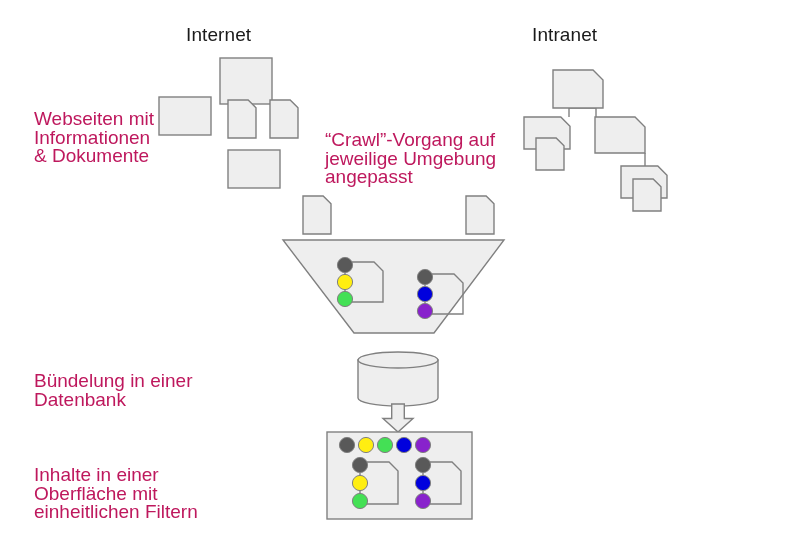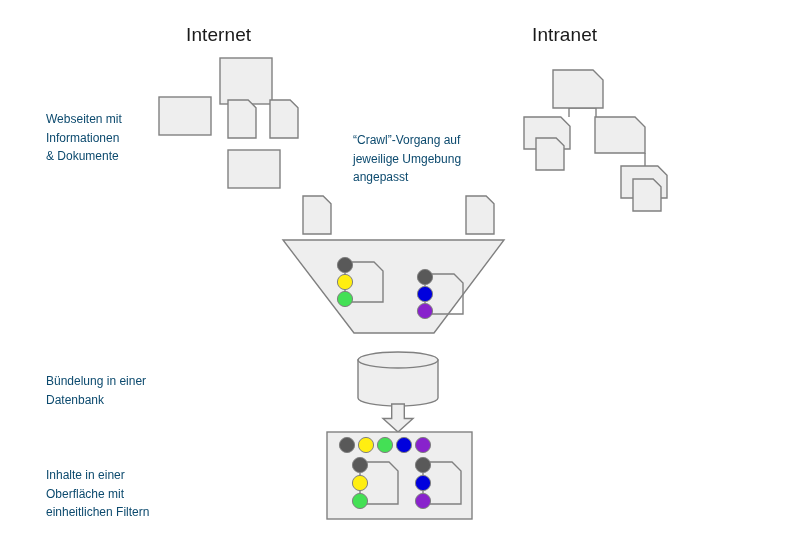--- a/index.html
+++ b/index.html
@@ -21,25 +21,24 @@
   .abs { position: absolute; }
 
   .heading {
     font-size: 19px;
     color: #1a1a1a;
     font-weight: 400;
     white-space: nowrap;
     letter-spacing: 0.1px;
   }
   .caption {
-    font-size: 12px;
+    font-size: 19px;
     line-height: 18.5px;
-    color: #0c4a6e;
+    color: #be185d;
     white-space: pre-line;
-    margin-left: 12px;
   }
   .svg-layer {
     position: absolute;
     left: 0; top: 0;
     width: 806px;
     height: 545px;
     pointer-events: none;
   }
   .svg-layer * { pointer-events: auto; }
 </style>
@@ -49,21 +48,21 @@
 <div id="canvas">
 
   <div class="abs heading" style="left:186px; top:24px;">Internet</div>
 
   <div class="abs heading" style="left:532px; top:24px;">Intranet</div>
 
   <div class="abs caption" style="left:34px; top:110px;">Webseiten mit
 Informationen
 &amp; Dokumente</div>
 
-  <div class="abs caption" style="left:341px; top:131px;">“Crawl”-Vorgang auf
+  <div class="abs caption" style="left:325px; top:131px;">“Crawl”-Vorgang auf
 jeweilige Umgebung
 angepasst</div>
 
 
 
   <div class="abs caption" style="left:34px; top:372px;">Bündelung in einer
 Datenbank</div>
 
   <div class="abs caption" style="left:34px; top:466px;">Inhalte in einer
 Oberfläche mit

